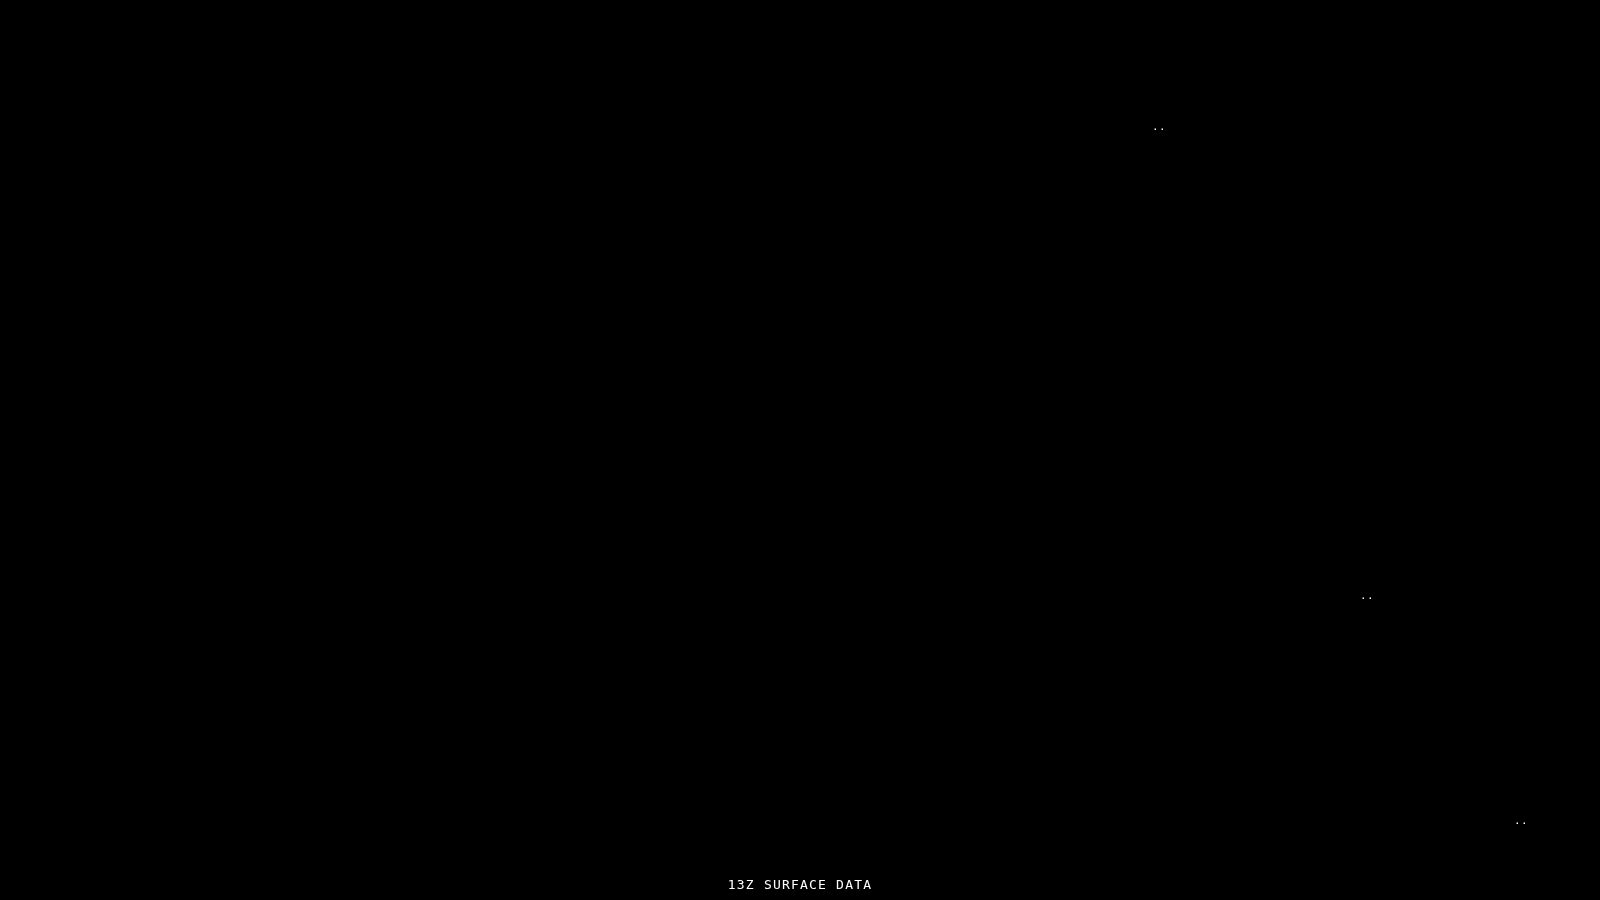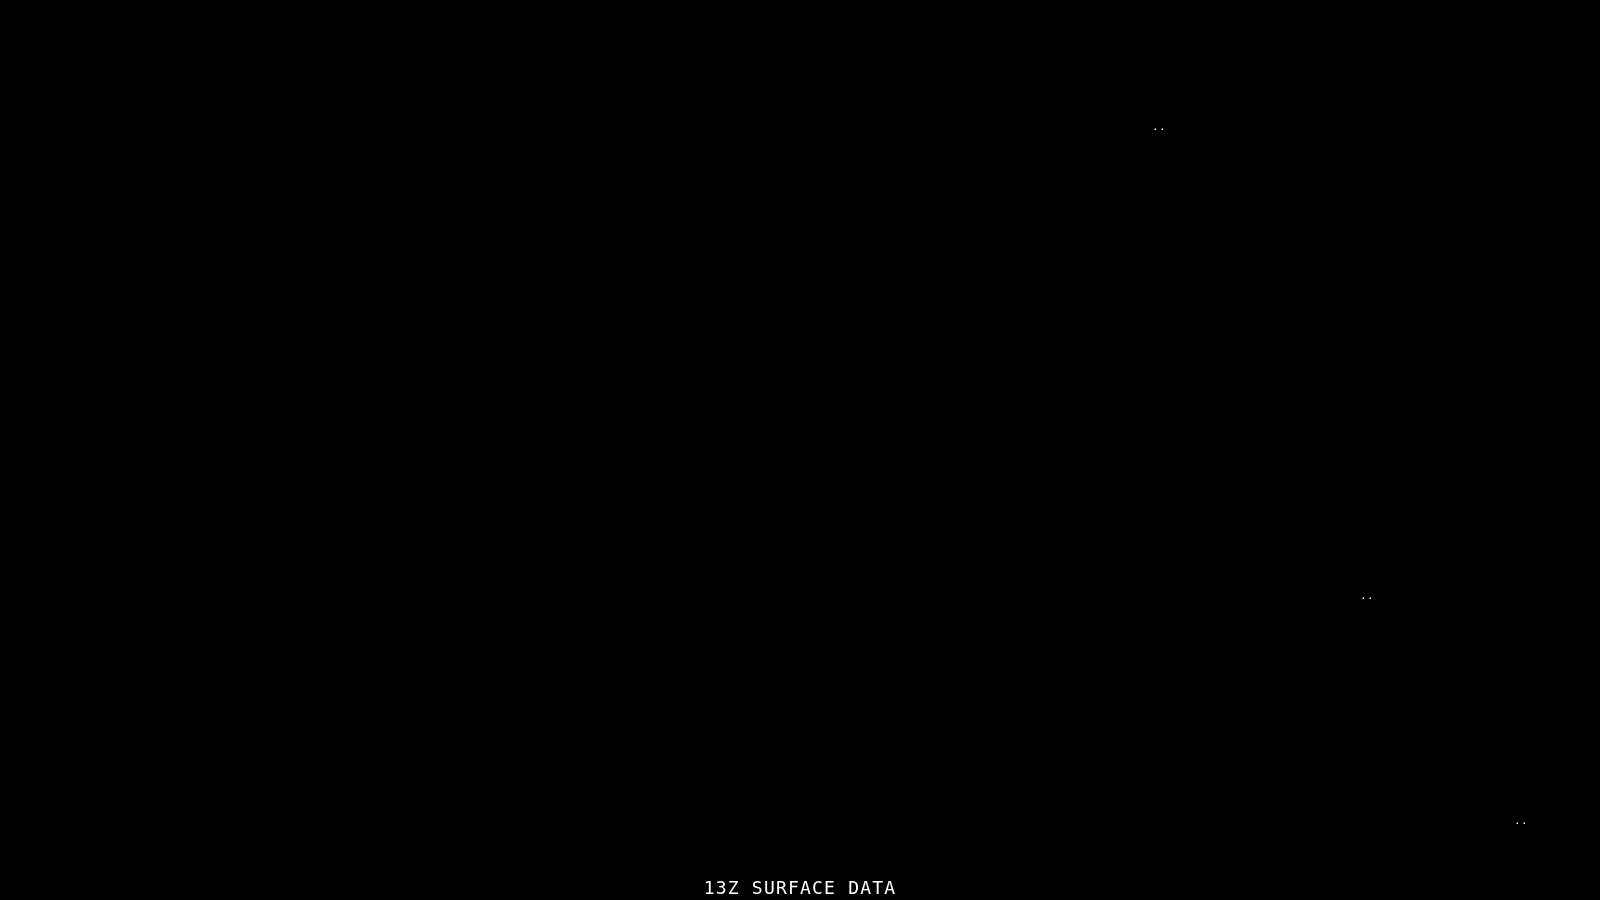--- a/index.html
+++ b/index.html
@@ -29,21 +29,21 @@
     white-space: nowrap;
     transform: translate(-50%, -50%);
   }
   .caption {
     position: absolute;
     left: 0;
     width: 1600px;
     text-align: center;
     color: #ffffff;
     font-family: "DejaVu Sans Mono", monospace;
-    font-size: 18px;
+    font-size: 13px;
     letter-spacing: 1.2px;
     white-space: pre;
   }
 </style>
 </head>
 <body>
 
 <div class="map-canvas">
 
   <div class="station-plot" style="left:1159px; top:126px;">..</div>

